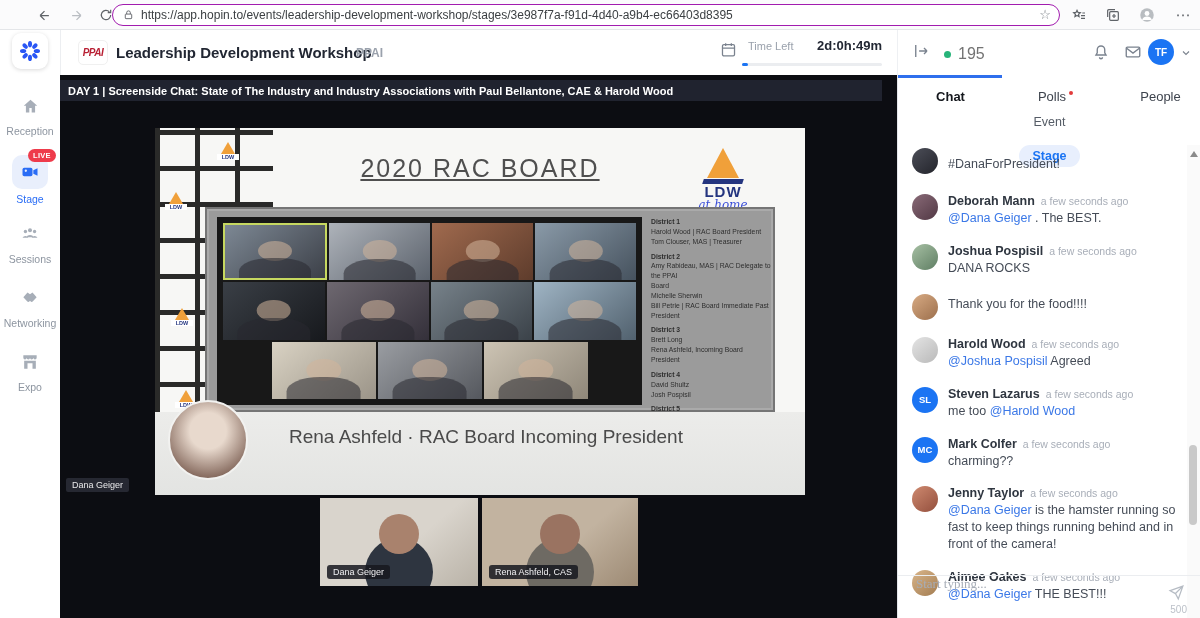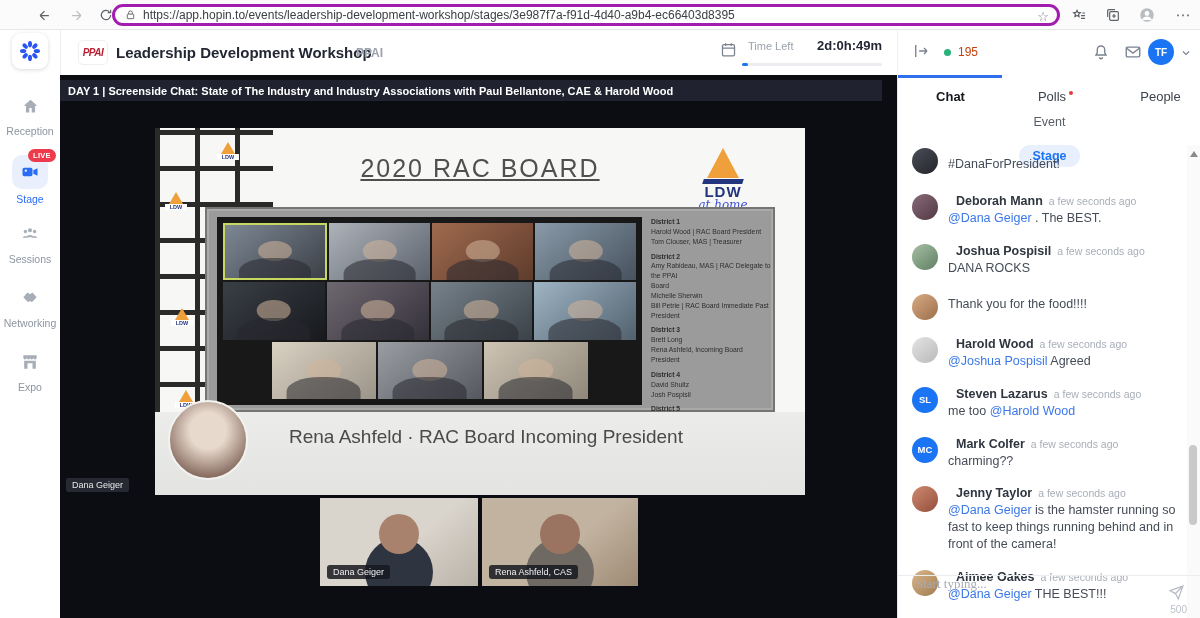--- a/index.html
+++ b/index.html
@@ -6,21 +6,21 @@
   html,body { width:1200px; height:618px; overflow:hidden; background:#fff;
     font-family:"Liberation Sans", sans-serif; }
   #app { position:relative; width:1200px; height:618px; }
 
   
   .browser-bar { position:absolute; left:0; top:0; width:1200px; height:30px;
     background:#fbfbfc; border-bottom:1px solid #e4e6e9; }
   .nav-ic { position:absolute; top:5px; width:20px; height:20px; color:#5f6368;
     display:flex; align-items:center; justify-content:center; font-size:14px; cursor:pointer; }
   .url-pill { position:absolute; left:112px; top:4px; width:948px; height:22px;
-    background:#fff; border:3px solid #a21caf; border-radius:12px;
+    background:#fff; border:1px solid #a21caf; border-radius:12px;
     display:flex; align-items:center; padding:0 10px; }
   .url-pill .url-text { font-size:12px; color:#3c4043; margin-left:7px; white-space:nowrap;
     overflow:hidden; }
   .url-star { position:absolute; right:8px; top:2px; font-size:13px; color:#80868b; }
   .chrome-right-ic { position:absolute; top:5px; width:22px; height:20px; color:#5f6368;
     display:flex; align-items:center; justify-content:center; }
 
   
   .app-header { position:absolute; left:0; top:30px; width:1200px; height:45px; background:#fff; }
   .hopin-logo { position:absolute; left:12px; top:3px; width:36px; height:36px; border-radius:9px;
@@ -34,21 +34,21 @@
   .timer { position:absolute; left:720px; top:8px; width:162px; }
   .timer .cal { position:absolute; left:0; top:3px; color:#7a828e; }
   .timer .tl-label { position:absolute; left:28px; top:2px; font-size:11px; color:#9aa1ac; }
   .timer .tl-value { position:absolute; right:0; top:0; font-size:13px; font-weight:bold; color:#222733; }
   .timer .tl-track { position:absolute; left:22px; top:25px; width:140px; height:3px; background:#ebedf0; border-radius:2px; }
   .timer .tl-fill { width:6px; height:3px; border-radius:2px; }
   .hdr-right-ic { position:absolute; top:11px; width:22px; height:22px; color:#7a828e;
     display:flex; align-items:center; justify-content:center; cursor:pointer; }
   .panel-hdr-divider { position:absolute; left:897px; top:0; width:1px; height:45px; background:#eef0f3; }
   .collapse-ic { position:absolute; left:912px; top:12px; color:#7a828e; }
-  .live-count { position:absolute; left:944px; top:15px; font-size:12px; color:#c2410c; display:flex; align-items:center; }
+  .live-count { position:absolute; left:944px; top:15px; font-size:16px; color:#737373; display:flex; align-items:center; }
   .green-dot { width:7px; height:7px; border-radius:50%; margin-right:7px; }
   .tf-avatar { position:absolute; left:1148px; top:9px; width:26px; height:26px; border-radius:50%;
     color:#fff; font-size:10px; font-weight:bold; display:flex; align-items:center; justify-content:center; cursor:pointer; }
   .hdr-chevron { position:absolute; left:1180px; top:17px; color:#7a828e; }
 
   
   .sidebar { position:absolute; left:0; top:75px; width:60px; height:543px; background:#fff;
     display:flex; flex-direction:column; align-items:center; padding-top:16px; }
   .sb-item { position:relative; width:60px; height:64px; display:flex; flex-direction:column;
     align-items:center; cursor:pointer; }
@@ -148,21 +148,21 @@
   .av0 { background:linear-gradient(140deg,#4c4e58,#23242b); }
   .av1 { background:linear-gradient(140deg,#8a6b78,#513844); }
   .av2 { background:linear-gradient(140deg,#a7c0a4,#5f7e63); }
   .av3 { background:linear-gradient(140deg,#d8ab84,#9c6f4c); }
   .av4 { background:linear-gradient(140deg,#e4e4e4,#b9b9b9); }
   .av5, .av6 { background:#1b74f3; }
   .av7 { background:linear-gradient(140deg,#cf8a70,#934f3d); }
   .av8 { background:linear-gradient(140deg,#d9b58a,#a37d52); }
   .msg .m-content { margin-left:10px; flex:1; }
   .m-head { font-size:12.5px; }
-  .m-name { font-weight:bold; color:#2f3640;margin-left:8px; }
+  .m-name { font-weight:bold; color:#2f3640; }
   .m-time { font-size:10.5px; color:#a8aeb8; margin-left:6px; }
   .m-text { font-size:12.5px; color:#454c57; line-height:1.35; margin-top:2px; }
   .mention { color:#3b78e7; }
   .msg.partial { margin-bottom:20px; }
   .msg.partial .m-text { margin-top:8px; }
   .chat-scrollbar { position:absolute; right:0; top:70px; width:13px; height:500px; background:#fafafa; }
   .sb-arrow { position:absolute; left:3px; width:0; height:0; border-left:4px solid transparent;
     border-right:4px solid transparent; }
   .sb-arrow.up { top:6px; border-bottom:6px solid #8a8a8a; }
   .sb-thumb { position:absolute; left:2px; top:300px; width:8px; height:80px; background:#c9c9c9; border-radius:4px; }

